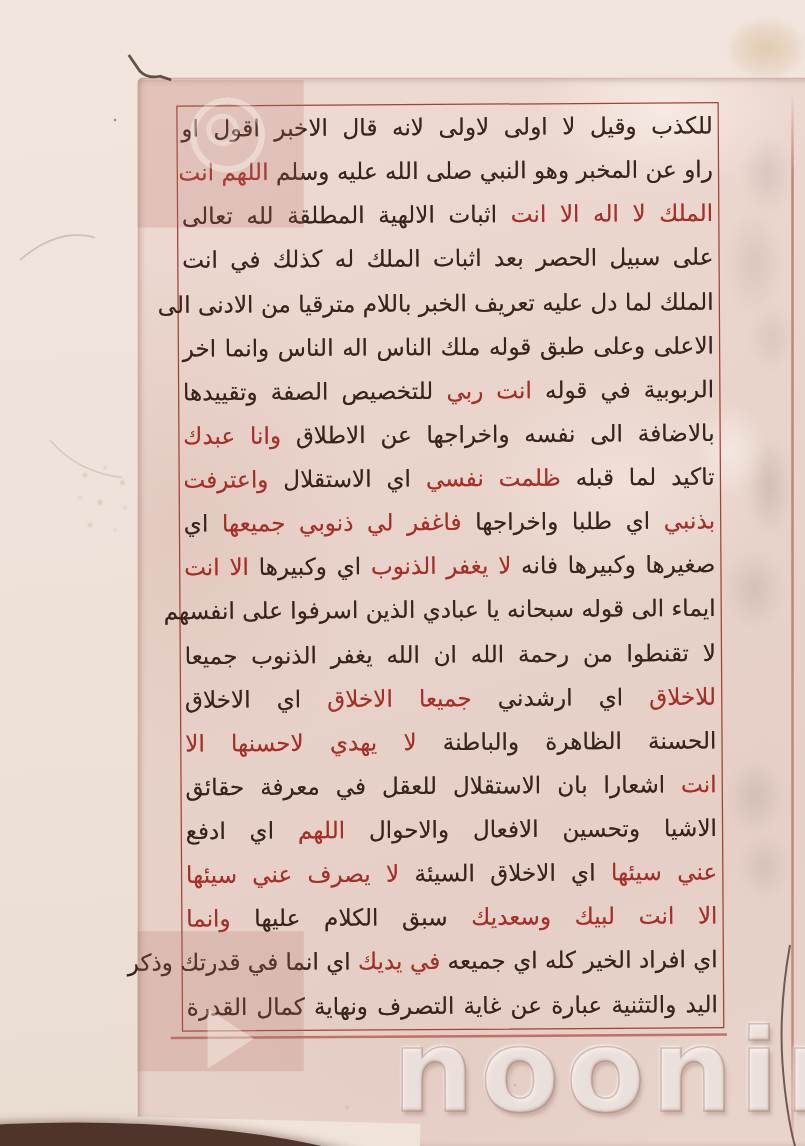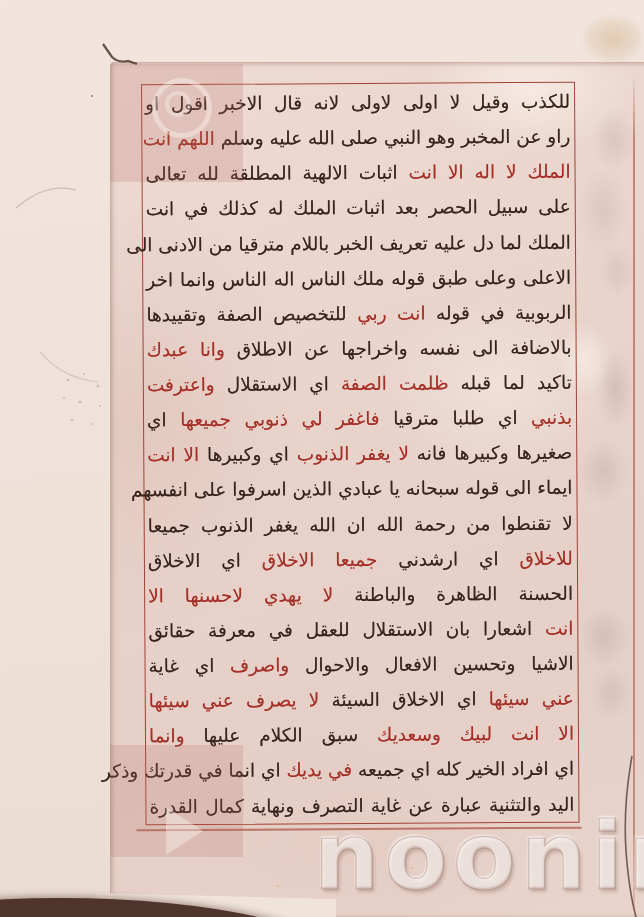--- a/index.html
+++ b/index.html
@@ -118,29 +118,29 @@
   <div class="frame">
     <div class="lines">
         <div class="mline"><span class="ink-b">للكذب وقيل لا اولى لاولى لانه قال الاخبر اقول او</span></div>
         <div class="mline"><span class="ink-b">راو عن المخبر وهو النبي صلى الله عليه وسلم</span> <span class="ink-r">اللهم انت</span></div>
         <div class="mline"><span class="ink-r">الملك لا اله الا انت</span> <span class="ink-b">اثبات الالهية المطلقة لله تعالى</span></div>
         <div class="mline"><span class="ink-b">على سبيل الحصر بعد اثبات الملك له كذلك في انت</span></div>
         <div class="mline"><span class="ink-b">الملك لما دل عليه تعريف الخبر باللام مترقيا من الادنى الى</span></div>
         <div class="mline"><span class="ink-b">الاعلى وعلى طبق قوله ملك الناس اله الناس وانما اخر</span></div>
         <div class="mline"><span class="ink-b">الربوبية في قوله</span> <span class="ink-r">انت ربي</span> <span class="ink-b">للتخصيص الصفة وتقييدها</span></div>
         <div class="mline"><span class="ink-b">بالاضافة الى نفسه واخراجها عن الاطلاق</span> <span class="ink-r">وانا عبدك</span></div>
-        <div class="mline"><span class="ink-b">تاكيد لما قبله</span> <span class="ink-r">ظلمت الصفة</span> <span class="ink-b">اي الاستقلال</span> <span class="ink-r">واعترفت</span></div>
-        <div class="mline"><span class="ink-r">بذنبي</span> <span class="ink-b">اي طلبا مترقيا</span> <span class="ink-r">فاغفر لي ذنوبي جميعها</span> <span class="ink-b">اي</span></div>
+        <div class="mline"><span class="ink-b">تاكيد لما قبله</span> <span class="ink-r">ظلمت نفسي</span> <span class="ink-b">اي الاستقلال</span> <span class="ink-r">واعترفت</span></div>
+        <div class="mline"><span class="ink-r">بذنبي</span> <span class="ink-b">اي طلبا واخراجها</span> <span class="ink-r">فاغفر لي ذنوبي جميعها</span> <span class="ink-b">اي</span></div>
         <div class="mline"><span class="ink-b">صغيرها وكبيرها فانه</span> <span class="ink-r">لا يغفر الذنوب</span> <span class="ink-b">اي وكبيرها</span> <span class="ink-r">الا انت</span></div>
         <div class="mline"><span class="ink-b">ايماء الى قوله سبحانه يا عبادي الذين اسرفوا على انفسهم</span></div>
         <div class="mline"><span class="ink-b">لا تقنطوا من رحمة الله ان الله يغفر الذنوب جميعا</span></div>
         <div class="mline"><span class="ink-r">للاخلاق</span> <span class="ink-b">اي ارشدني</span> <span class="ink-r">جميعا الاخلاق</span> <span class="ink-b">اي الاخلاق</span></div>
         <div class="mline"><span class="ink-b">الحسنة الظاهرة والباطنة</span> <span class="ink-r">لا يهدي لاحسنها الا</span></div>
         <div class="mline"><span class="ink-r">انت</span> <span class="ink-b">اشعارا بان الاستقلال للعقل في معرفة حقائق</span></div>
-        <div class="mline"><span class="ink-b">الاشيا وتحسين الافعال والاحوال</span> <span class="ink-r">واصرف</span> <span class="ink-b">اي غاية</span></div>
+        <div class="mline"><span class="ink-b">الاشيا وتحسين الافعال والاحوال</span> <span class="ink-r">اللهم</span> <span class="ink-b">اي ادفع</span></div>
         <div class="mline"><span class="ink-r">عني سيئها</span> <span class="ink-b">اي الاخلاق السيئة</span> <span class="ink-r">لا يصرف عني سيئها</span></div>
         <div class="mline"><span class="ink-r">الا انت لبيك وسعديك</span> <span class="ink-b">سبق الكلام عليها</span> <span class="ink-r">وانما</span></div>
         <div class="mline"><span class="ink-b">اي افراد الخير كله اي جميعه</span> <span class="ink-r">في يديك</span> <span class="ink-b">اي انما في قدرتك وذكر</span></div>
         <div class="mline"><span class="ink-b">اليد والتثنية عبارة عن غاية التصرف ونهاية كمال القدرة</span></div>
       </div>
   </div>
   <div class="right-rule"></div>
 
   <div class="wm wm-tl">
     <div class="ring"></div>

